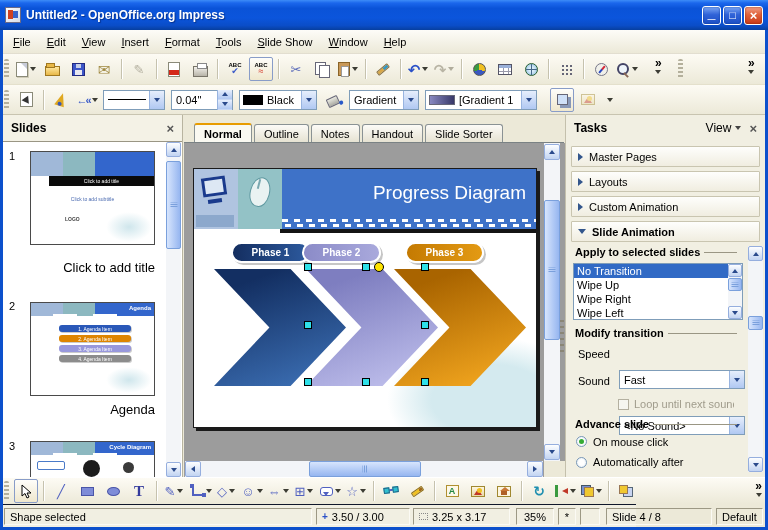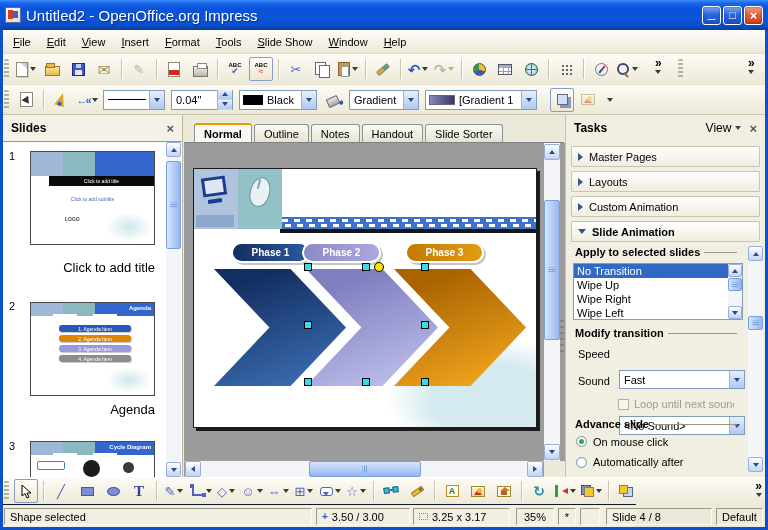--- a/index.html
+++ b/index.html
@@ -4,21 +4,21 @@
 <style>
 *{box-sizing:border-box;margin:0;padding:0}
 body{font-family:"Liberation Sans","DejaVu Sans",sans-serif;background:#555}
 #app{position:relative;width:768px;height:530px;overflow:hidden;background:#ece9d8;font-size:11px;color:#000;margin:0 auto}
 .abs{position:absolute}
 
 .titlebar{left:0;top:0;width:768px;height:30px;background:linear-gradient(180deg,#3d8df8 0%,#1b67ec 10%,#0a53d8 28%,#0b55dc 60%,#0a4dc8 85%,#073f9f 100%);display:flex;align-items:center;padding:0 5px;color:#fff}
 .appicon{width:16px;height:16px;background:linear-gradient(135deg,#fdfdfd,#d8dce8);border:1px solid #6a6a88;position:relative;margin-right:5px}
 .appicon:before{content:"";position:absolute;left:2px;top:2px;width:5px;height:9px;background:#d04020}
 .appicon:after{content:"";position:absolute;right:2px;top:3px;width:5px;height:7px;background:#3a62c8}
-.wtitle{font-weight:normal;font-size:15px;text-shadow:1px 1px 1px #06328e;flex:1}
+.wtitle{font-weight:bold;font-size:12px;text-shadow:1px 1px 1px #06328e;flex:1}
 .wbtn{width:19px;height:19px;border:1px solid #fff;border-radius:3px;margin-left:2px;display:flex;align-items:center;justify-content:center;color:#fff;font-size:10px;font-weight:bold;background:linear-gradient(180deg,#7da8f4 0%,#3063d8 45%,#1c4fc4 100%);box-shadow:inset 0 0 2px #0a3a9a}
 .wbtn.close{background:linear-gradient(180deg,#f0a088 0%,#e0613a 45%,#c83a18 100%);box-shadow:inset 0 0 2px #802000}
 
 .menubar{left:0;top:30px;width:768px;height:24px;background:linear-gradient(#fdfcf8,#ece9d8);border-bottom:1px solid #e2ded0;display:flex;align-items:center;padding-left:5px}
 .mitem{display:inline-block;padding:4px 8px;cursor:default}
 .mitem::first-letter{text-decoration:underline}
 
 .tbar{left:0;width:768px;background:linear-gradient(#fdfbf4,#ece9d8);display:flex;align-items:center;padding-left:2px}
 .grip{width:5px;height:20px;margin:0 4px 0 2px;background:repeating-linear-gradient(180deg,#b4b09c 0 2px,transparent 2px 4px);border-radius:2px}
 .sep{width:1px;height:20px;background:#c6c2ae;box-shadow:1px 0 0 #fff;margin:0 4px}
@@ -395,20 +395,21 @@
 
       <div class="abs" style="left:0;top:0;width:44px;height:60px;background:#b0c4e0;overflow:hidden">
         <div class="abs" style="left:8px;top:8px;width:24px;height:19px;border:3px solid #1a3a8c;background:#dde8f4;transform:rotate(-8deg)"></div>
         <div class="abs" style="left:14px;top:30px;width:14px;height:4px;background:#1a3a8c;transform:rotate(-8deg)"></div>
         <div class="abs" style="left:2px;bottom:2px;width:38px;height:12px;background:#8ca8cc"></div>
       </div>
       <div class="abs" style="left:44px;top:0;width:44px;height:60px;background:#93c2c6;overflow:hidden">
         <div class="abs" style="left:12px;top:8px;width:20px;height:30px;border-radius:50% 50% 46% 46%;background:#e9f2f2;border:1px solid #5e98a0;transform:rotate(14deg)"></div>
         <div class="abs" style="left:20px;top:10px;width:2px;height:10px;background:#7aa8b0;transform:rotate(14deg)"></div>
       </div>
+      <div class="abs" style="left:88px;top:0;right:0;height:48px;background:#3e72c8;color:#fff;display:flex;align-items:center;justify-content:flex-end;padding-right:10px;font-size:19px">Progress Diagram</div>
       <div class="abs" style="left:88px;top:48px;right:0;height:12px;background:repeating-linear-gradient(90deg,#fff 0 6px,transparent 6px 12px) 0 2px/100% 3px no-repeat,repeating-linear-gradient(90deg,#fff 0 6px,transparent 6px 12px) 3px 7px/100% 3px no-repeat,#3e72c8"></div>
       <div class="abs" style="left:86px;top:60px;right:0;height:4px;background:#141414"></div>
       <div class="abs" style="right:0;bottom:0;width:150px;height:90px;background:radial-gradient(ellipse at 70% 70%,#d4eaef 0 40%,transparent 70%)"></div>
 
       <div class="pill" style="left:37px;top:73px;background:linear-gradient(90deg,#142e60,#2d5a9e)">Phase 1</div>
       <div class="pill" style="left:108px;top:73px;background:linear-gradient(90deg,#8b8bc8,#a9a9dc)">Phase 2</div>
       <div class="pill" style="left:211px;top:73px;background:linear-gradient(90deg,#c47a02,#e39a14)">Phase 3</div>
 
       <div class="chev" style="left:20px;top:100px;background:linear-gradient(160deg,#132f62 15%,#3a6cb0 90%)"></div>
       <div class="chev" style="left:112px;top:100px;background:linear-gradient(160deg,#7e7ec0 15%,#bcbcea 90%)"></div>

